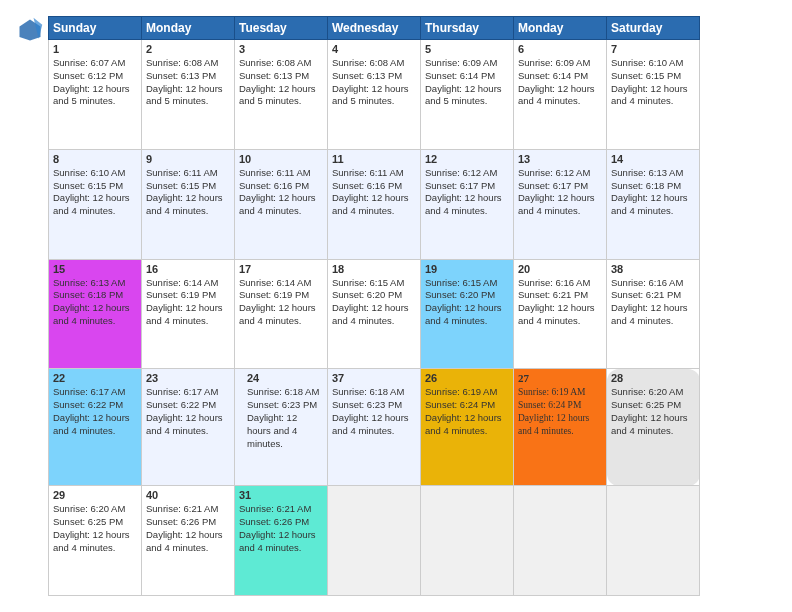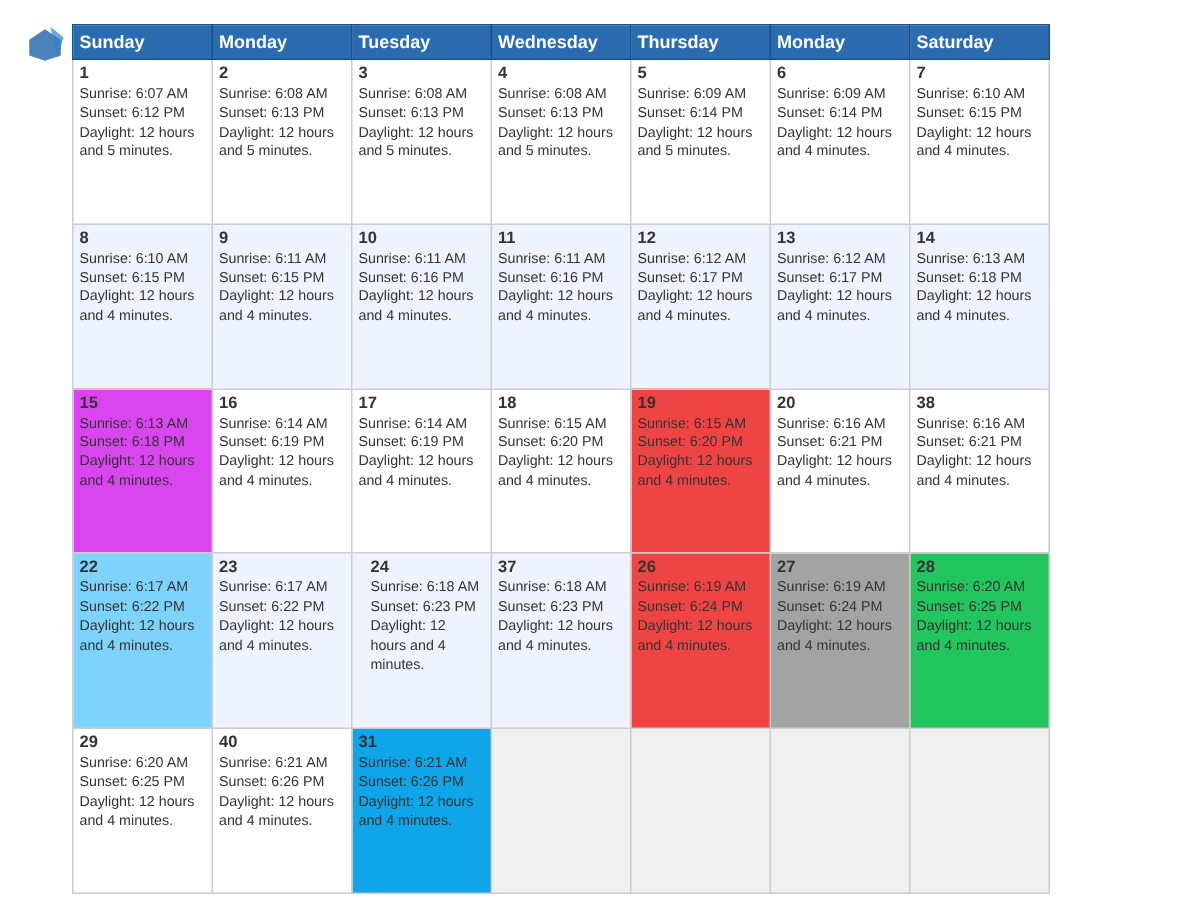--- a/index.html
+++ b/index.html
@@ -203,21 +203,21 @@
             <div class="cell-text">Sunrise: 6:14 AM<br>Sunset: 6:19 PM<br>Daylight: 12 hours and 4 minutes.</div>
           </td>
           <td style="background: rgb(255, 255, 255);">
             <span class="day-num">17</span>
             <div class="cell-text">Sunrise: 6:14 AM<br>Sunset: 6:19 PM<br>Daylight: 12 hours and 4 minutes.</div>
           </td>
           <td style="background: rgb(255, 255, 255);">
             <span class="day-num">18</span>
             <div class="cell-text">Sunrise: 6:15 AM<br>Sunset: 6:20 PM<br>Daylight: 12 hours and 4 minutes.</div>
           </td>
-          <td style="background: #ef4444;">
+          <td style="background: #7dd3fc;">
             <span class="day-num">19</span>
             <div class="cell-text">Sunrise: 6:15 AM<br>Sunset: 6:20 PM<br>Daylight: 12 hours and 4 minutes.</div>
           </td>
           <td style="background: rgb(255, 255, 255);">
             <span class="day-num">20</span>
             <div class="cell-text">Sunrise: 6:16 AM<br>Sunset: 6:21 PM<br>Daylight: 12 hours and 4 minutes.</div>
           </td>
           <td style="background: rgb(255, 255, 255);">
             <span class="day-num">38</span>
             <div class="cell-text">Sunrise: 6:16 AM<br>Sunset: 6:21 PM<br>Daylight: 12 hours and 4 minutes.</div>
@@ -233,43 +233,43 @@
             <div class="cell-text">Sunrise: 6:17 AM<br>Sunset: 6:22 PM<br>Daylight: 12 hours and 4 minutes.</div>
           </td>
           <td style="background: rgb(238, 243, 255); padding-left: 12px;">
             <span class="day-num">24</span>
             <div class="cell-text">Sunrise: 6:18 AM<br>Sunset: 6:23 PM<br>Daylight: 12 hours and 4 minutes.</div>
           </td>
           <td style="background: rgb(238, 243, 255);">
             <span class="day-num">37</span>
             <div class="cell-text">Sunrise: 6:18 AM<br>Sunset: 6:23 PM<br>Daylight: 12 hours and 4 minutes.</div>
           </td>
-          <td style="background: #ef4444;">
+          <td style="background: #eab308;">
             <span class="day-num">26</span>
             <div class="cell-text">Sunrise: 6:19 AM<br>Sunset: 6:24 PM<br>Daylight: 12 hours and 4 minutes.</div>
           </td>
-          <td style="background: #a3a3a3;">
+          <td style="background: #f97316; font-family: Liberation Serif, serif;">
             <span class="day-num">27</span>
             <div class="cell-text">Sunrise: 6:19 AM<br>Sunset: 6:24 PM<br>Daylight: 12 hours and 4 minutes.</div>
           </td>
-          <td style="background: #22c55e;">
+          <td style="background: #e5e5e5; border-radius: 12px;">
             <span class="day-num">28</span>
             <div class="cell-text">Sunrise: 6:20 AM<br>Sunset: 6:25 PM<br>Daylight: 12 hours and 4 minutes.</div>
           </td>
         </tr>
         <tr>
           <td style="background: rgb(255, 255, 255);">
             <span class="day-num">29</span>
             <div class="cell-text">Sunrise: 6:20 AM<br>Sunset: 6:25 PM<br>Daylight: 12 hours and 4 minutes.</div>
           </td>
           <td style="background: rgb(255, 255, 255);">
             <span class="day-num">40</span>
             <div class="cell-text">Sunrise: 6:21 AM<br>Sunset: 6:26 PM<br>Daylight: 12 hours and 4 minutes.</div>
           </td>
-          <td style="background: #0ea5e9;">
+          <td style="background: #5eead4;">
             <span class="day-num">31</span>
             <div class="cell-text">Sunrise: 6:21 AM<br>Sunset: 6:26 PM<br>Daylight: 12 hours and 4 minutes.</div>
           </td>
           <td class="empty" style="background: rgb(240, 240, 240);"></td>
           <td class="empty" style="background: rgb(240, 240, 240);"></td>
           <td class="empty" style="background: rgb(240, 240, 240);"></td>
           <td class="empty" style="background: rgb(240, 240, 240);"></td>
         </tr>
       </tbody>
   </table>

